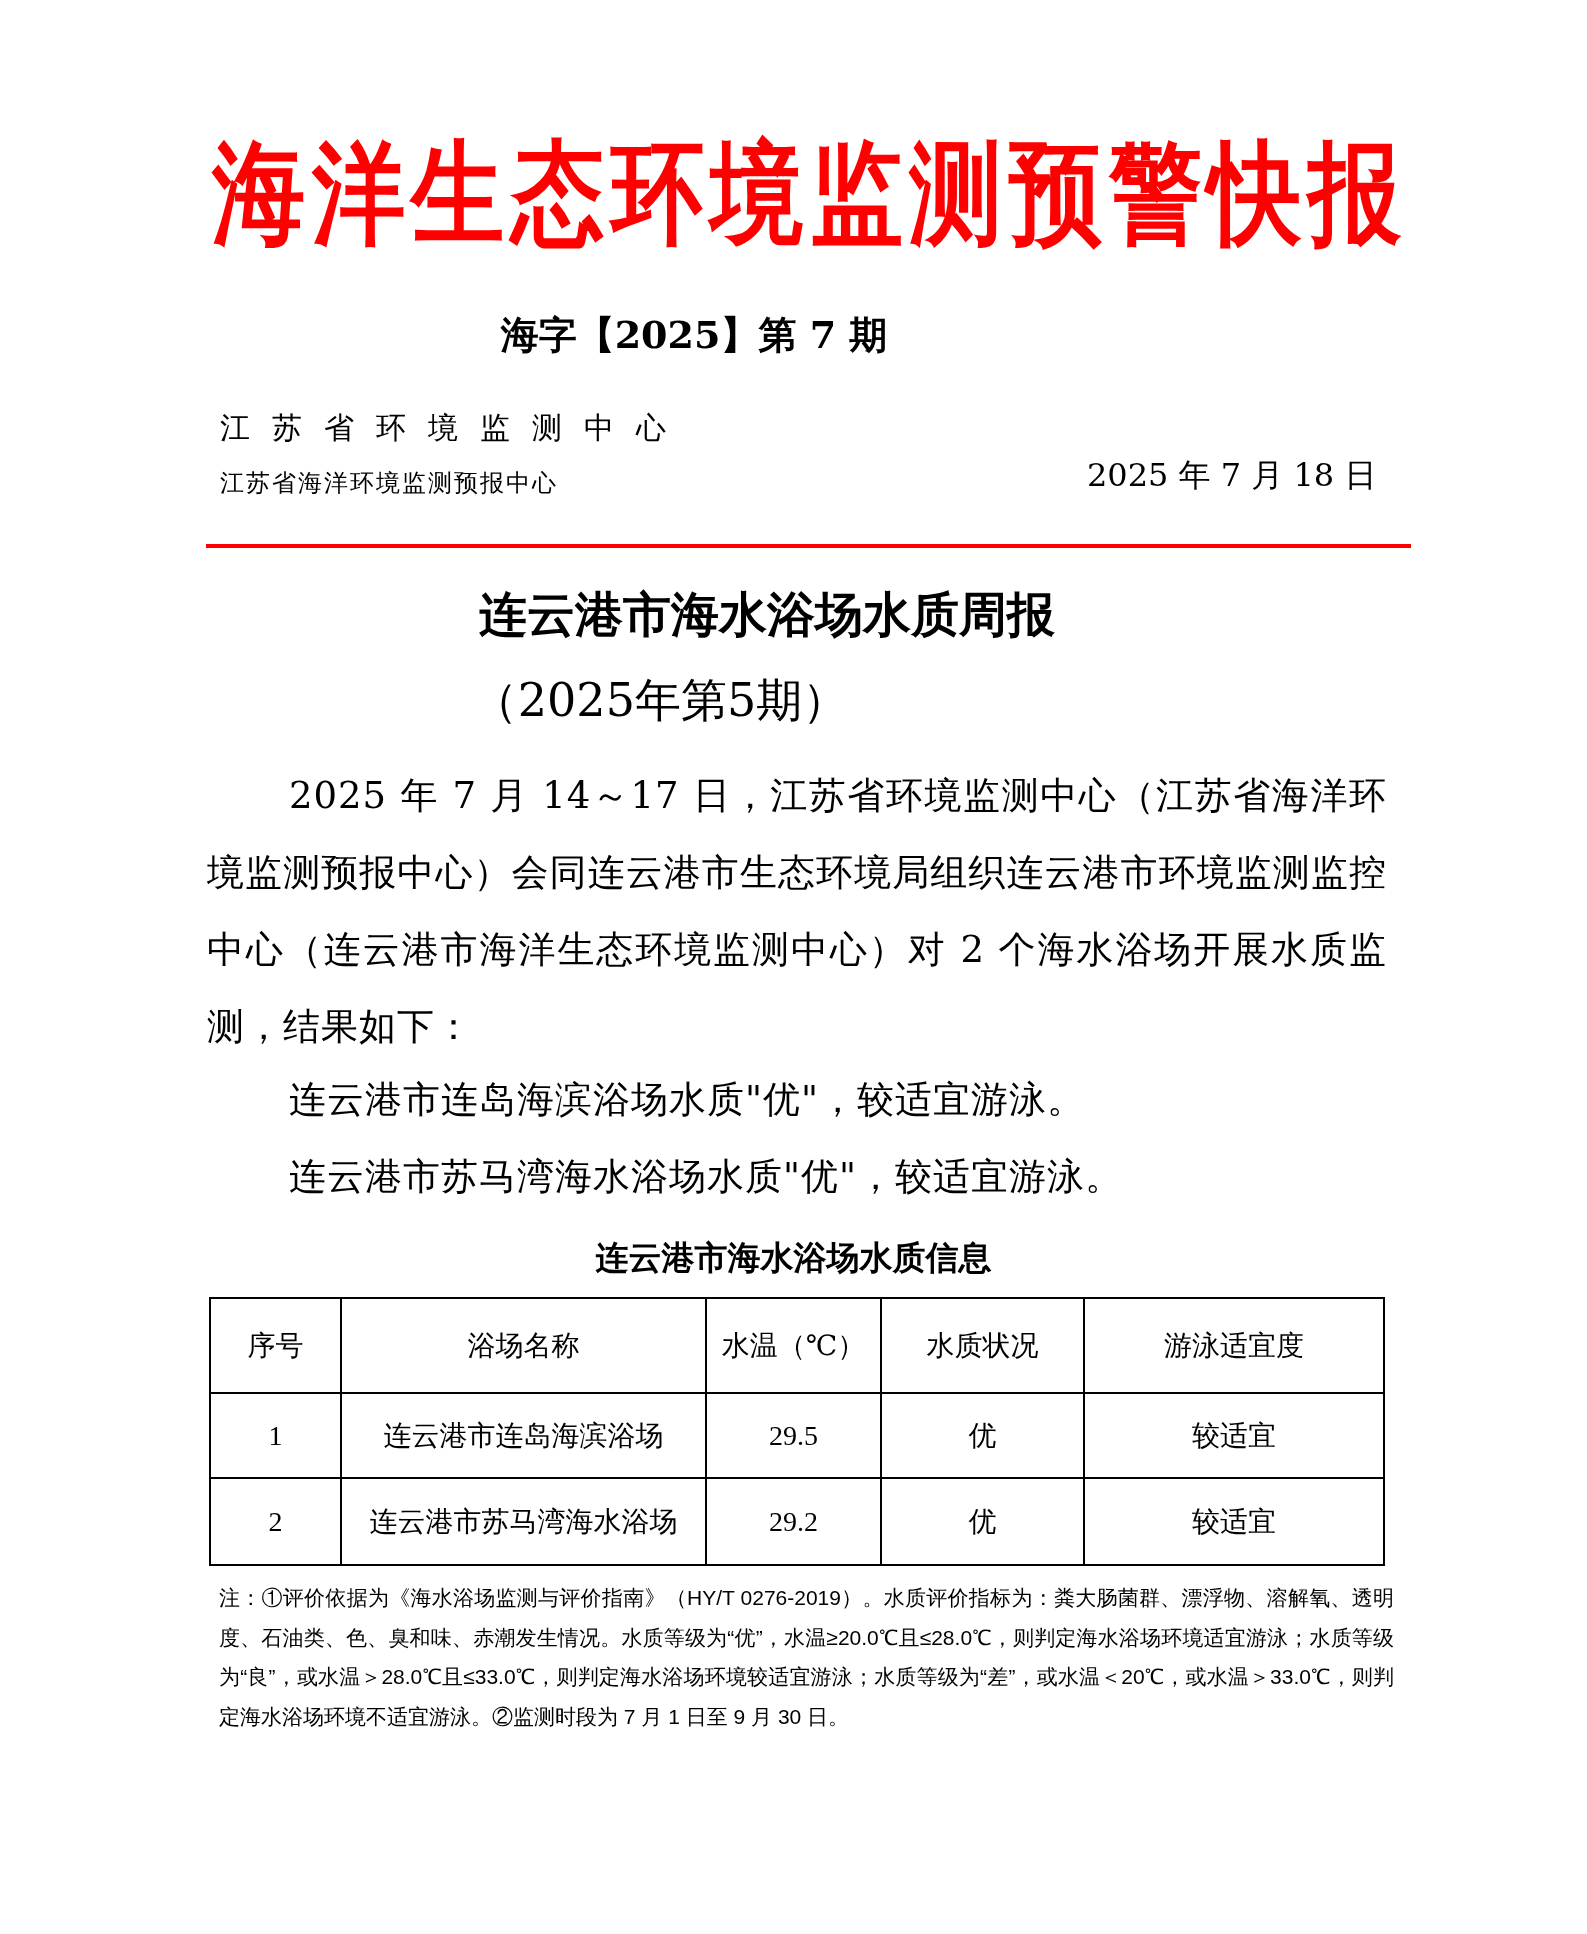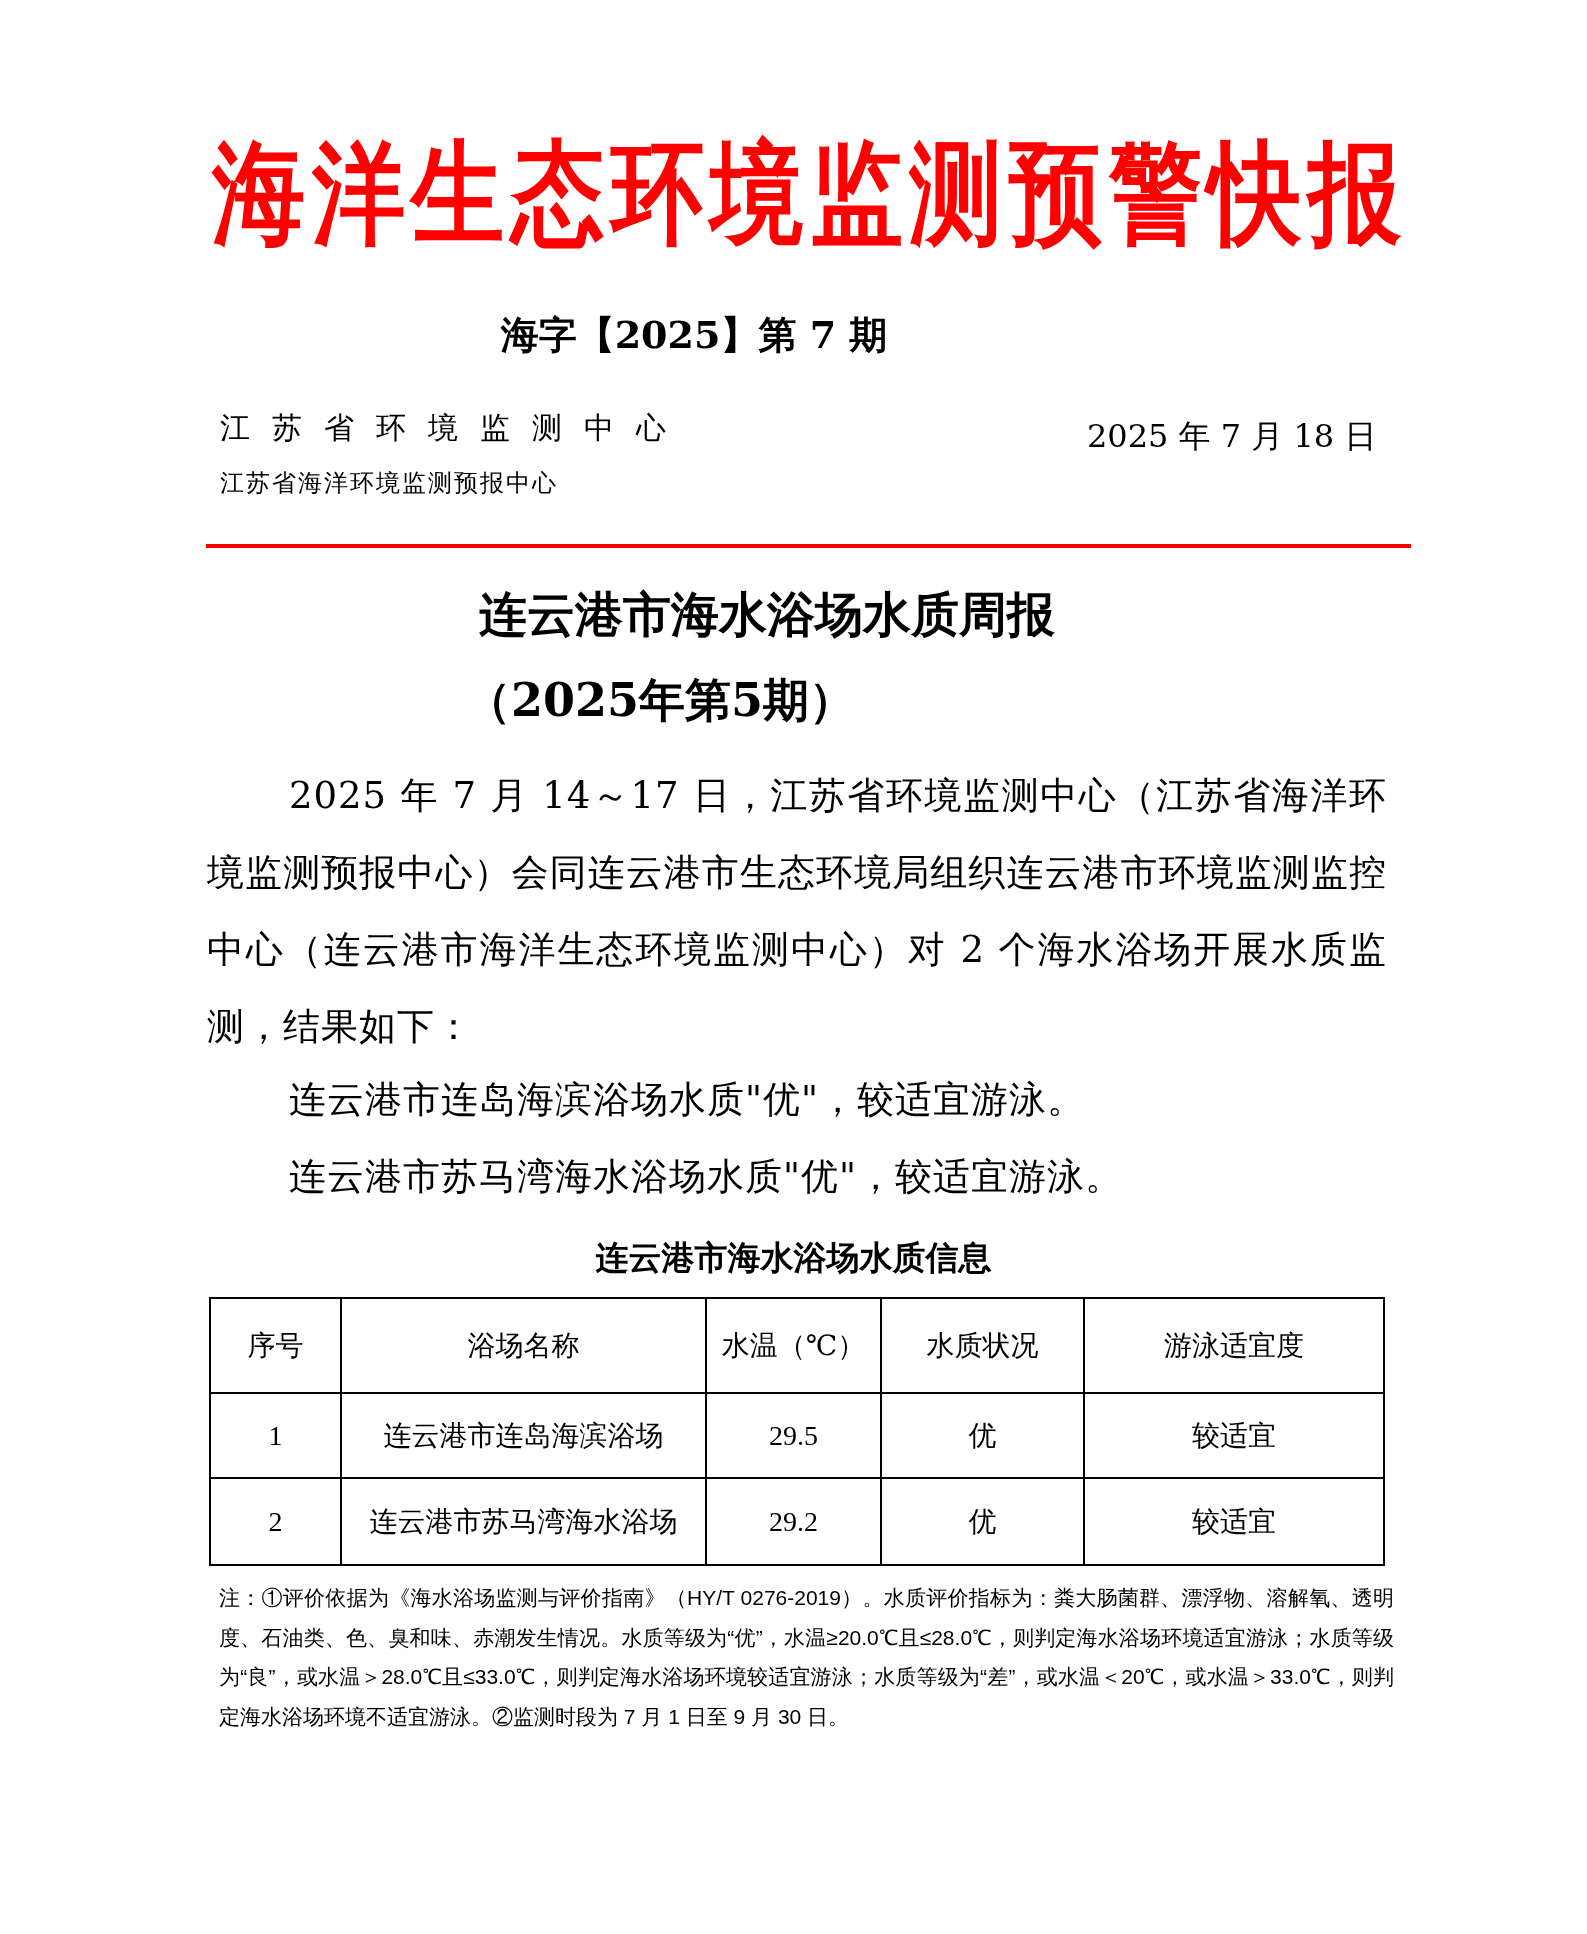--- a/index.html
+++ b/index.html
@@ -12,28 +12,28 @@
               display: flex; justify-content: space-between; align-items: center; }
   .masthead span { color: #ff0000; font-weight: bold; font-size: 112px; line-height: 130px;
                    display: inline-block; transform: scaleX(0.83); transform-origin: center;
                    width: 84px; text-align: center; letter-spacing: 0; }
 
   .issue-no { left: 0; width: 1388px; top: 310px; text-align: center;
               font-size: 38px; font-weight: bold; line-height: 50px; }
 
   .issuer-1 { left: 220px; top: 408px; font-size: 30px; line-height: 40px; letter-spacing: 22px; }
   .issuer-2 { left: 220px; top: 463px; font-size: 24px; line-height: 40px; letter-spacing: 2px; }
-  .issue-date { left: 1087px; top: 416px; font-size: 32px; line-height: 40px; }
+  .issue-date { left: 1087px; top: 455px; font-size: 32px; line-height: 40px; }
 
   .red-rule { left: 206px; top: 544px; width: 1205px; height: 4px; background: #ff0000; }
 
   .doc-title { left: 0; width: 1534px; top: 582px; text-align: center;
                font-size: 48px; font-weight: bold; line-height: 64px; }
   .doc-subtitle { left: 0; width: 1320px; top: 668px; text-align: center;
-                  font-size: 46px; font-weight: bold; line-height: 64px; }
+                  font-size: 46px; font-weight: normal; line-height: 64px; }
 
   .body-para { left: 207px; top: 757px; width: 1180px; font-size: 37px; line-height: 77px;
                text-indent: 82px; text-align: justify; letter-spacing: 1px; }
   .result-line { left: 289px; font-size: 37px; line-height: 50px; letter-spacing: 1px; }
   .result-1 { top: 1075px; }
   .result-2 { top: 1152px; }
 
   .table-title { left: 0; width: 1587px; top: 1235px; text-align: center;
                  font-size: 33px; font-weight: bold; line-height: 46px; }
 

